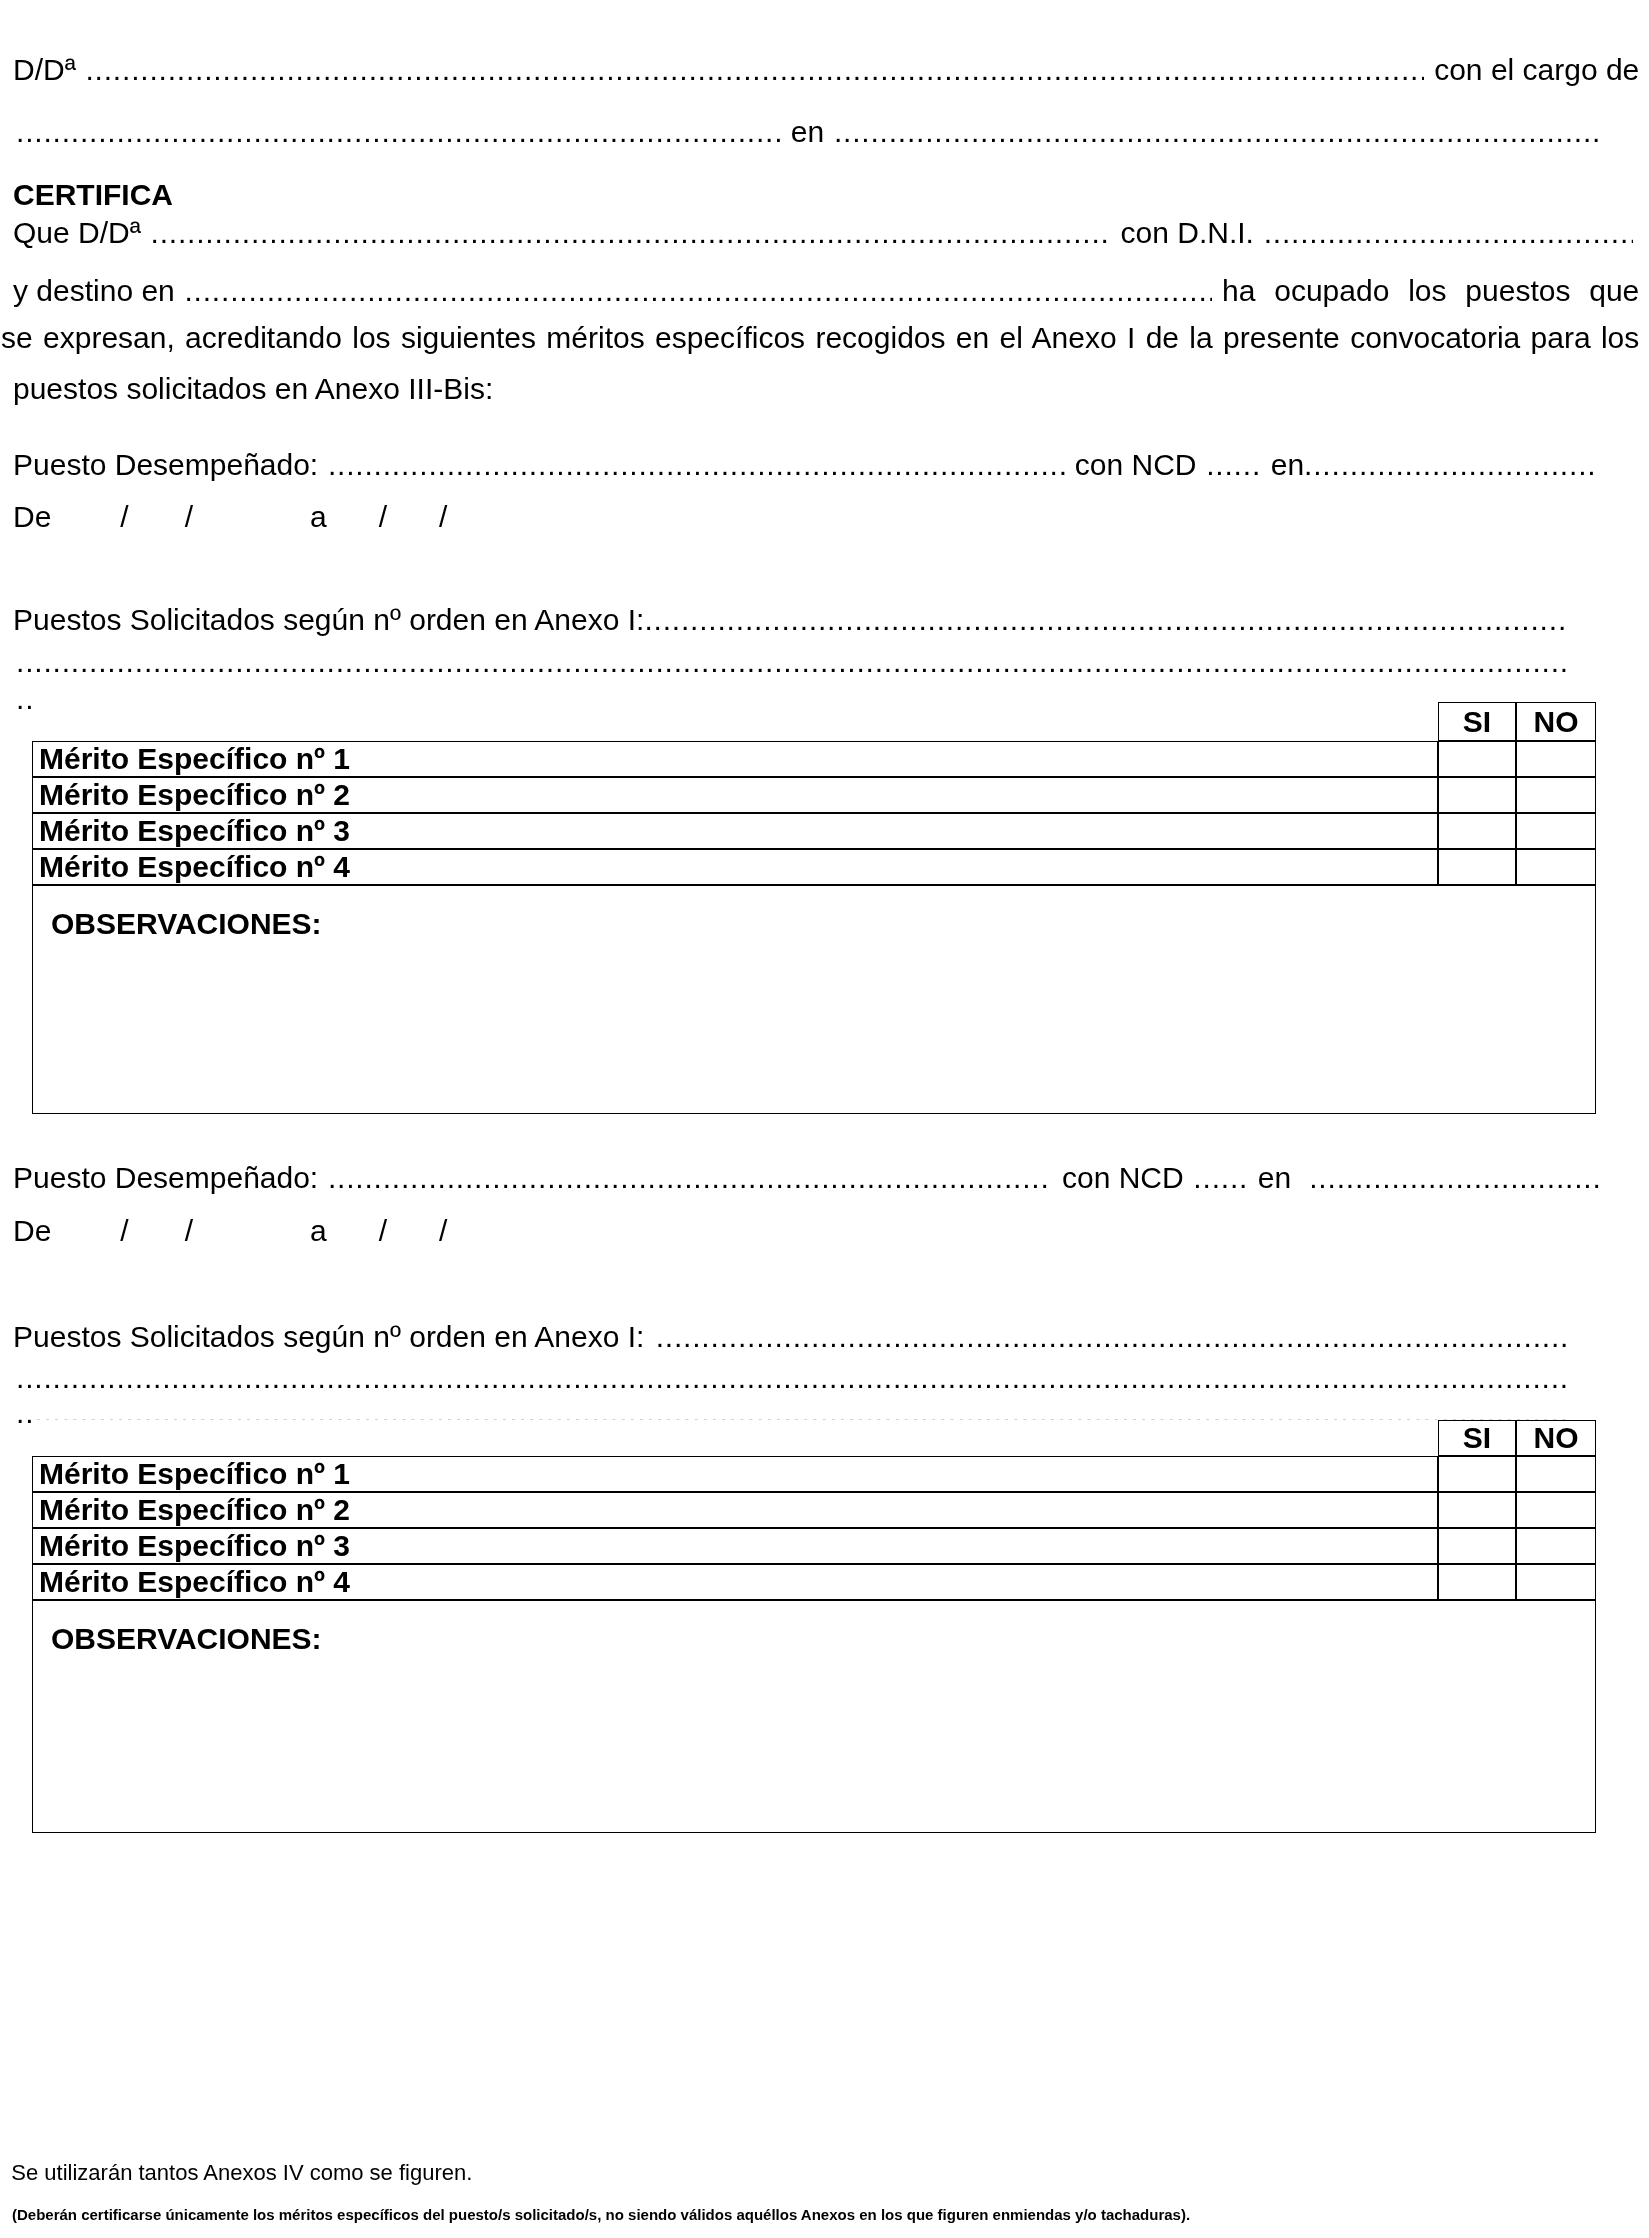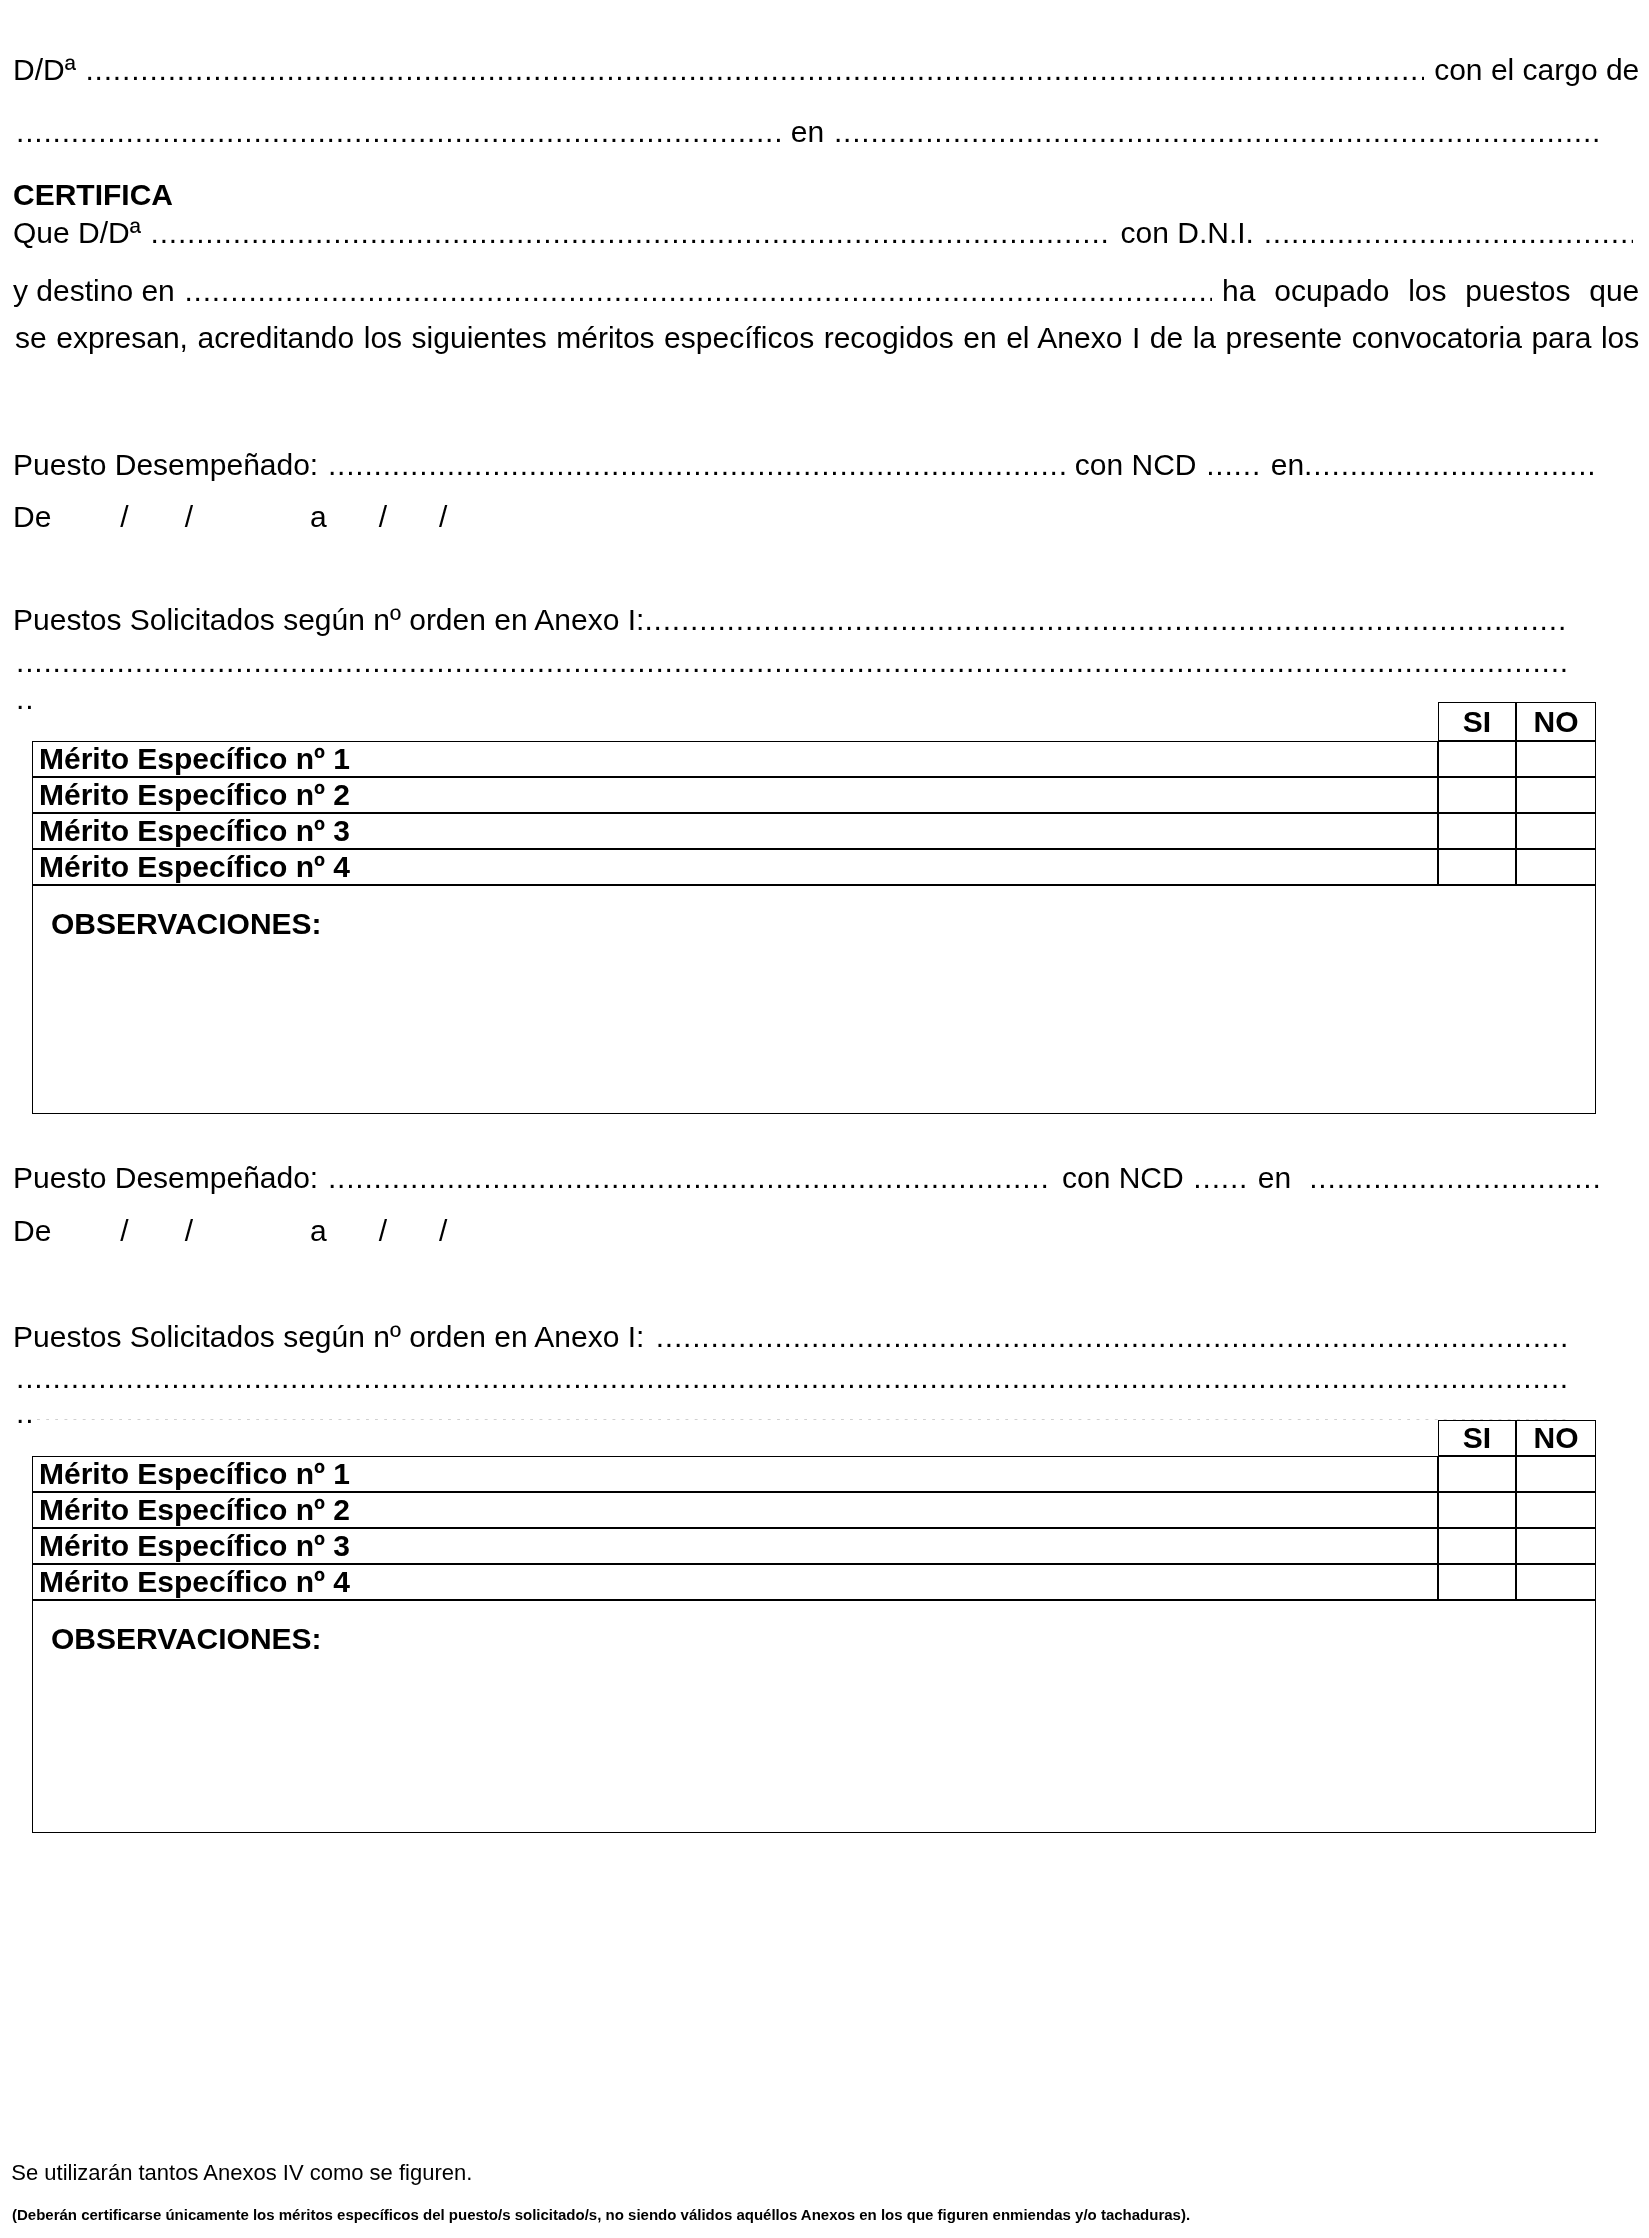--- a/index.html
+++ b/index.html
@@ -113,24 +113,27 @@
     <span class="t gap-r">con D.N.I.</span>
     <span class="dots" style="flex:1;">................................................................................................................................................................................................................................................................................................................................................................................................................</span>
   </div>
 
   <div class="line" style="top:244px; left:13px; right:9.7px;">
     <span class="t gap-r">y destino en</span>
     <span class="dots gap-r">................................................................................................................................................................................................................................................................................................................................................................................................................</span>
     <span class="t spread">ha ocupado los puestos que</span>
   </div>
 
-  <div class="line" style="top:291px; left:15px; right:9.7px;">
+  <div class="line" style="top:291px; left:1px; right:9.7px;">
     <span class="just" style="width:100%;">se expresan, acreditando los siguientes méritos específicos recogidos en el Anexo I de la presente convocatoria para los</span>
   </div>
 
+  <div class="line" style="top:342px; left:13px;">
+    <span class="t">puestos solicitados en Anexo III-Bis:</span>
+  </div>
 
   <div class="line" style="top:418px; left:13px; right:50px;">
     <span class="t gap-r">Puesto Desempeñado:</span>
     <span class="dots gap-r" style="flex:2.5;">................................................................................................................................................................................................................................................................................................................................................................................................................</span>
     <span class="t gap-r">con NCD</span>
     <span class="dots-fixed gap-r">......</span>
     <span class="t">en</span>
     <span class="dots" style="flex:1;">................................................................................................................................................................................................................................................................................................................................................................................................................</span>
   </div>
 

